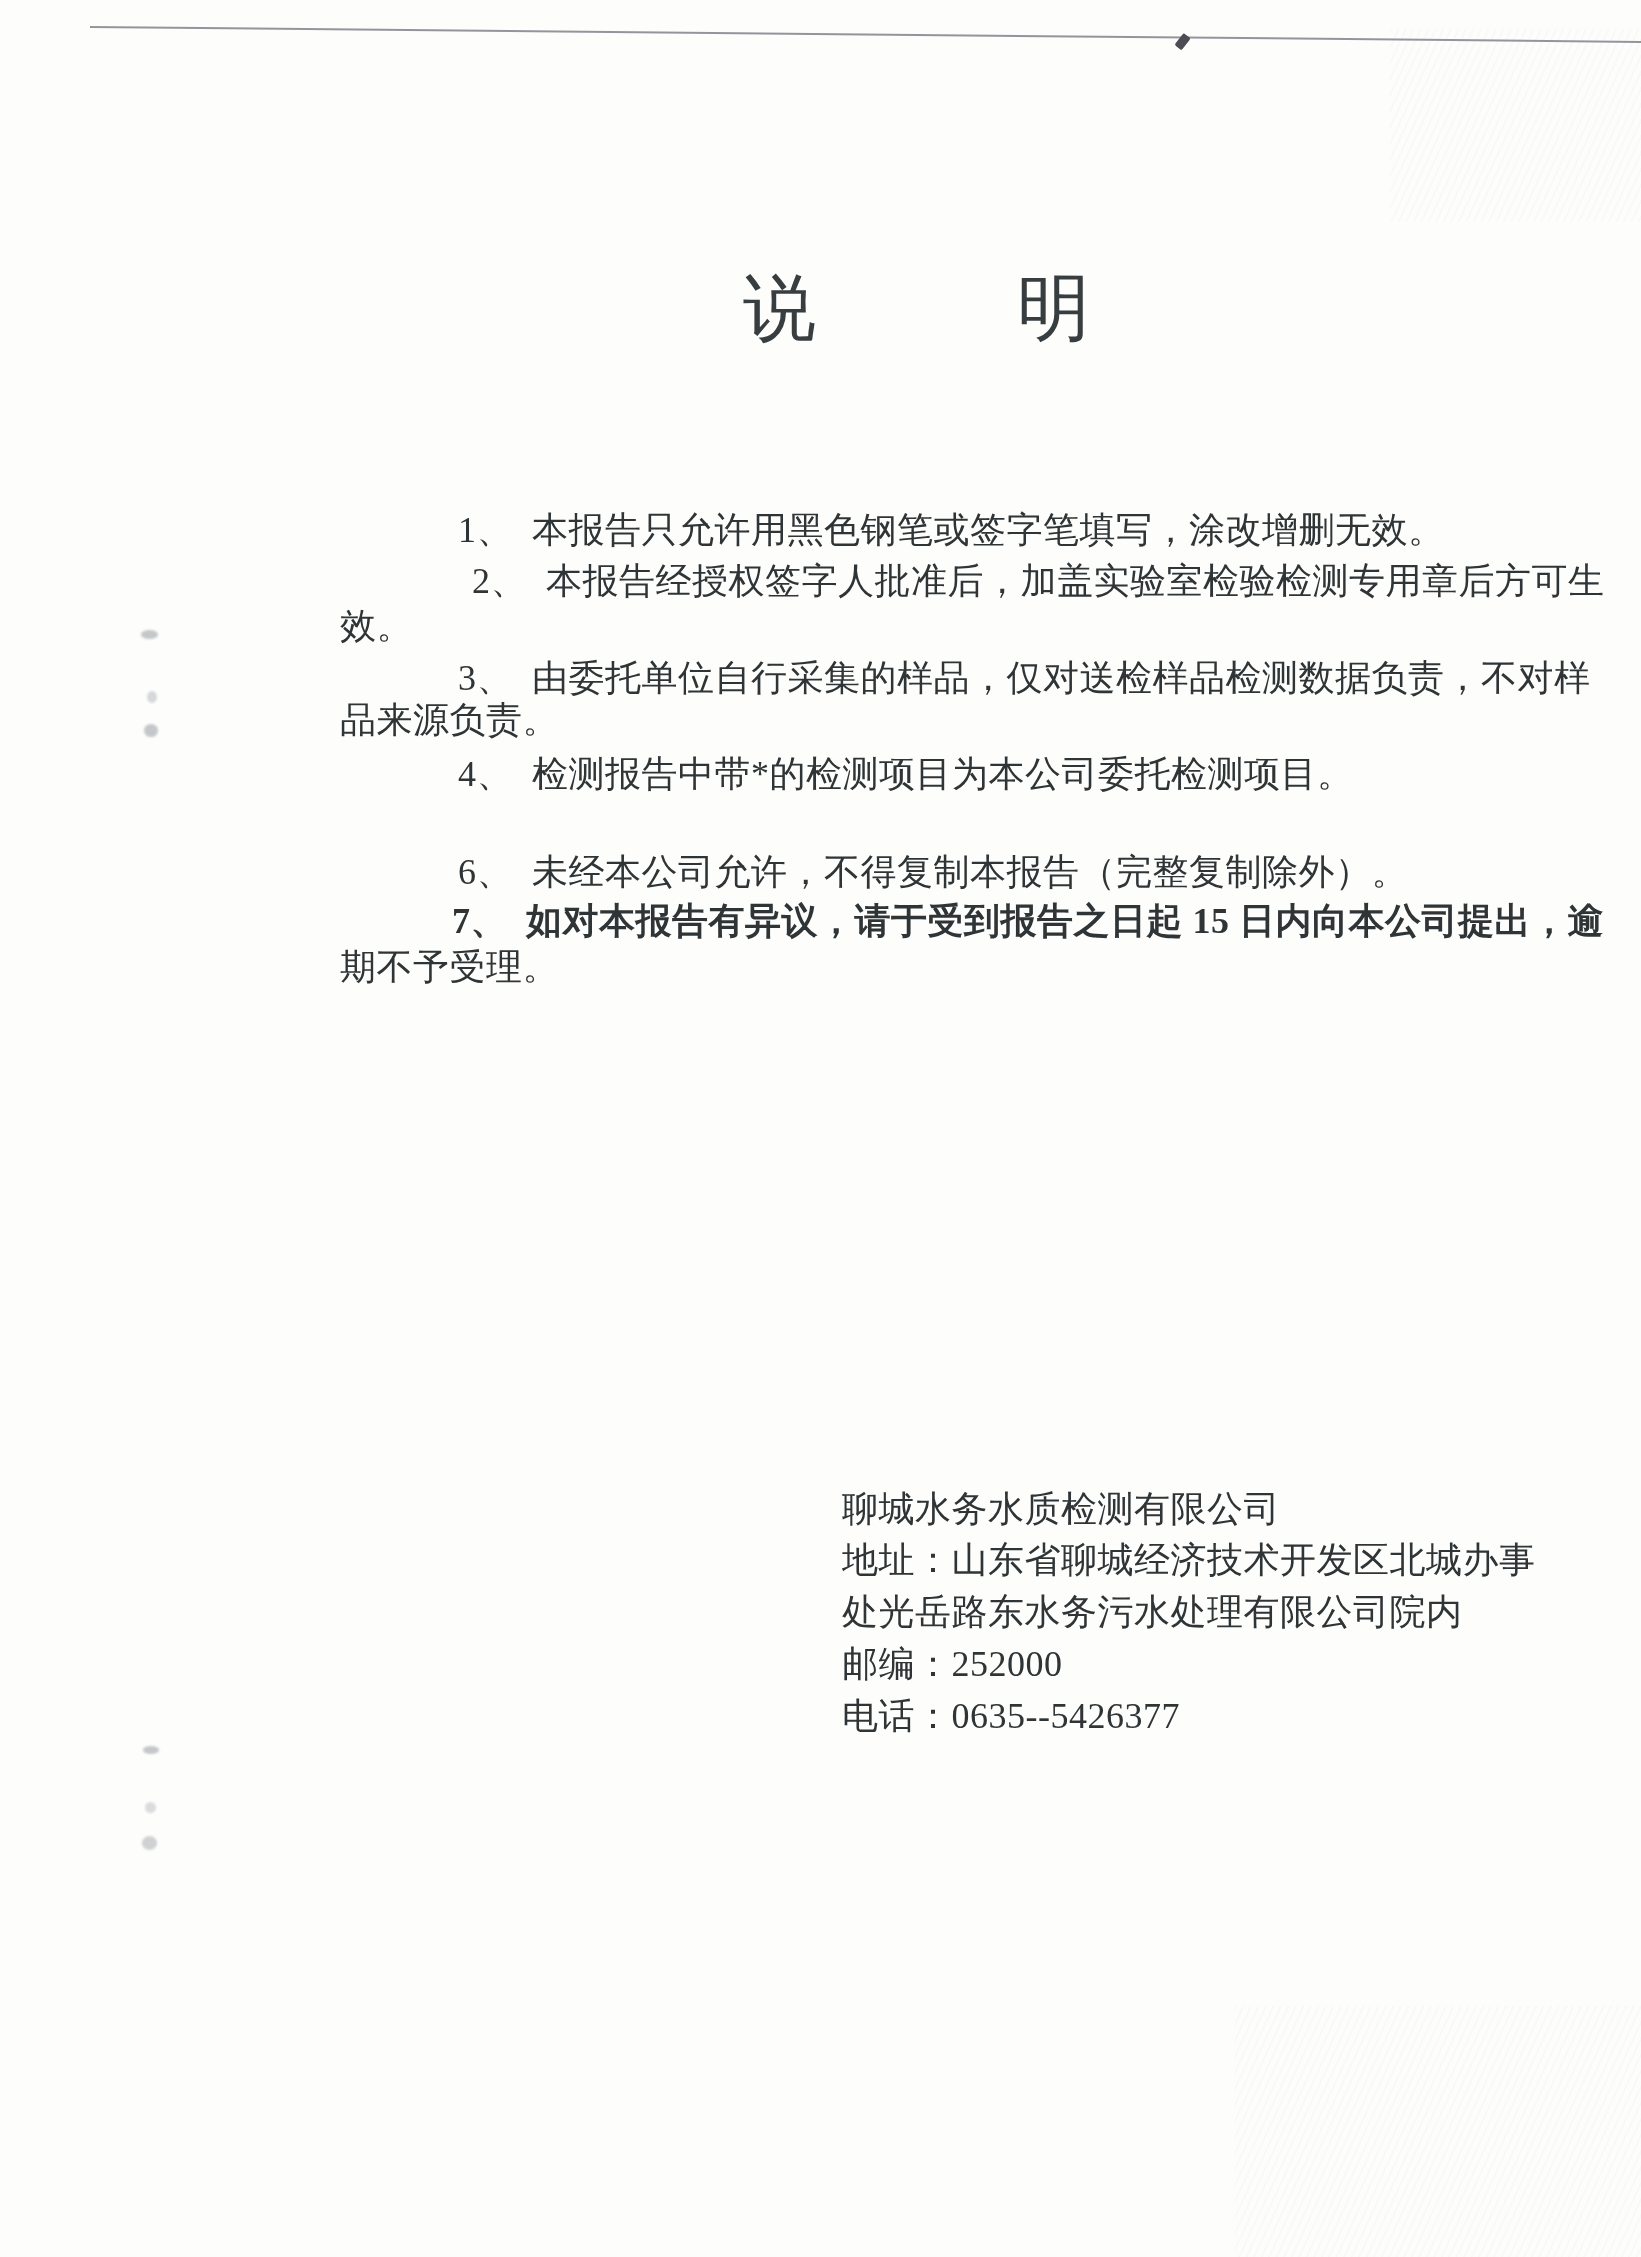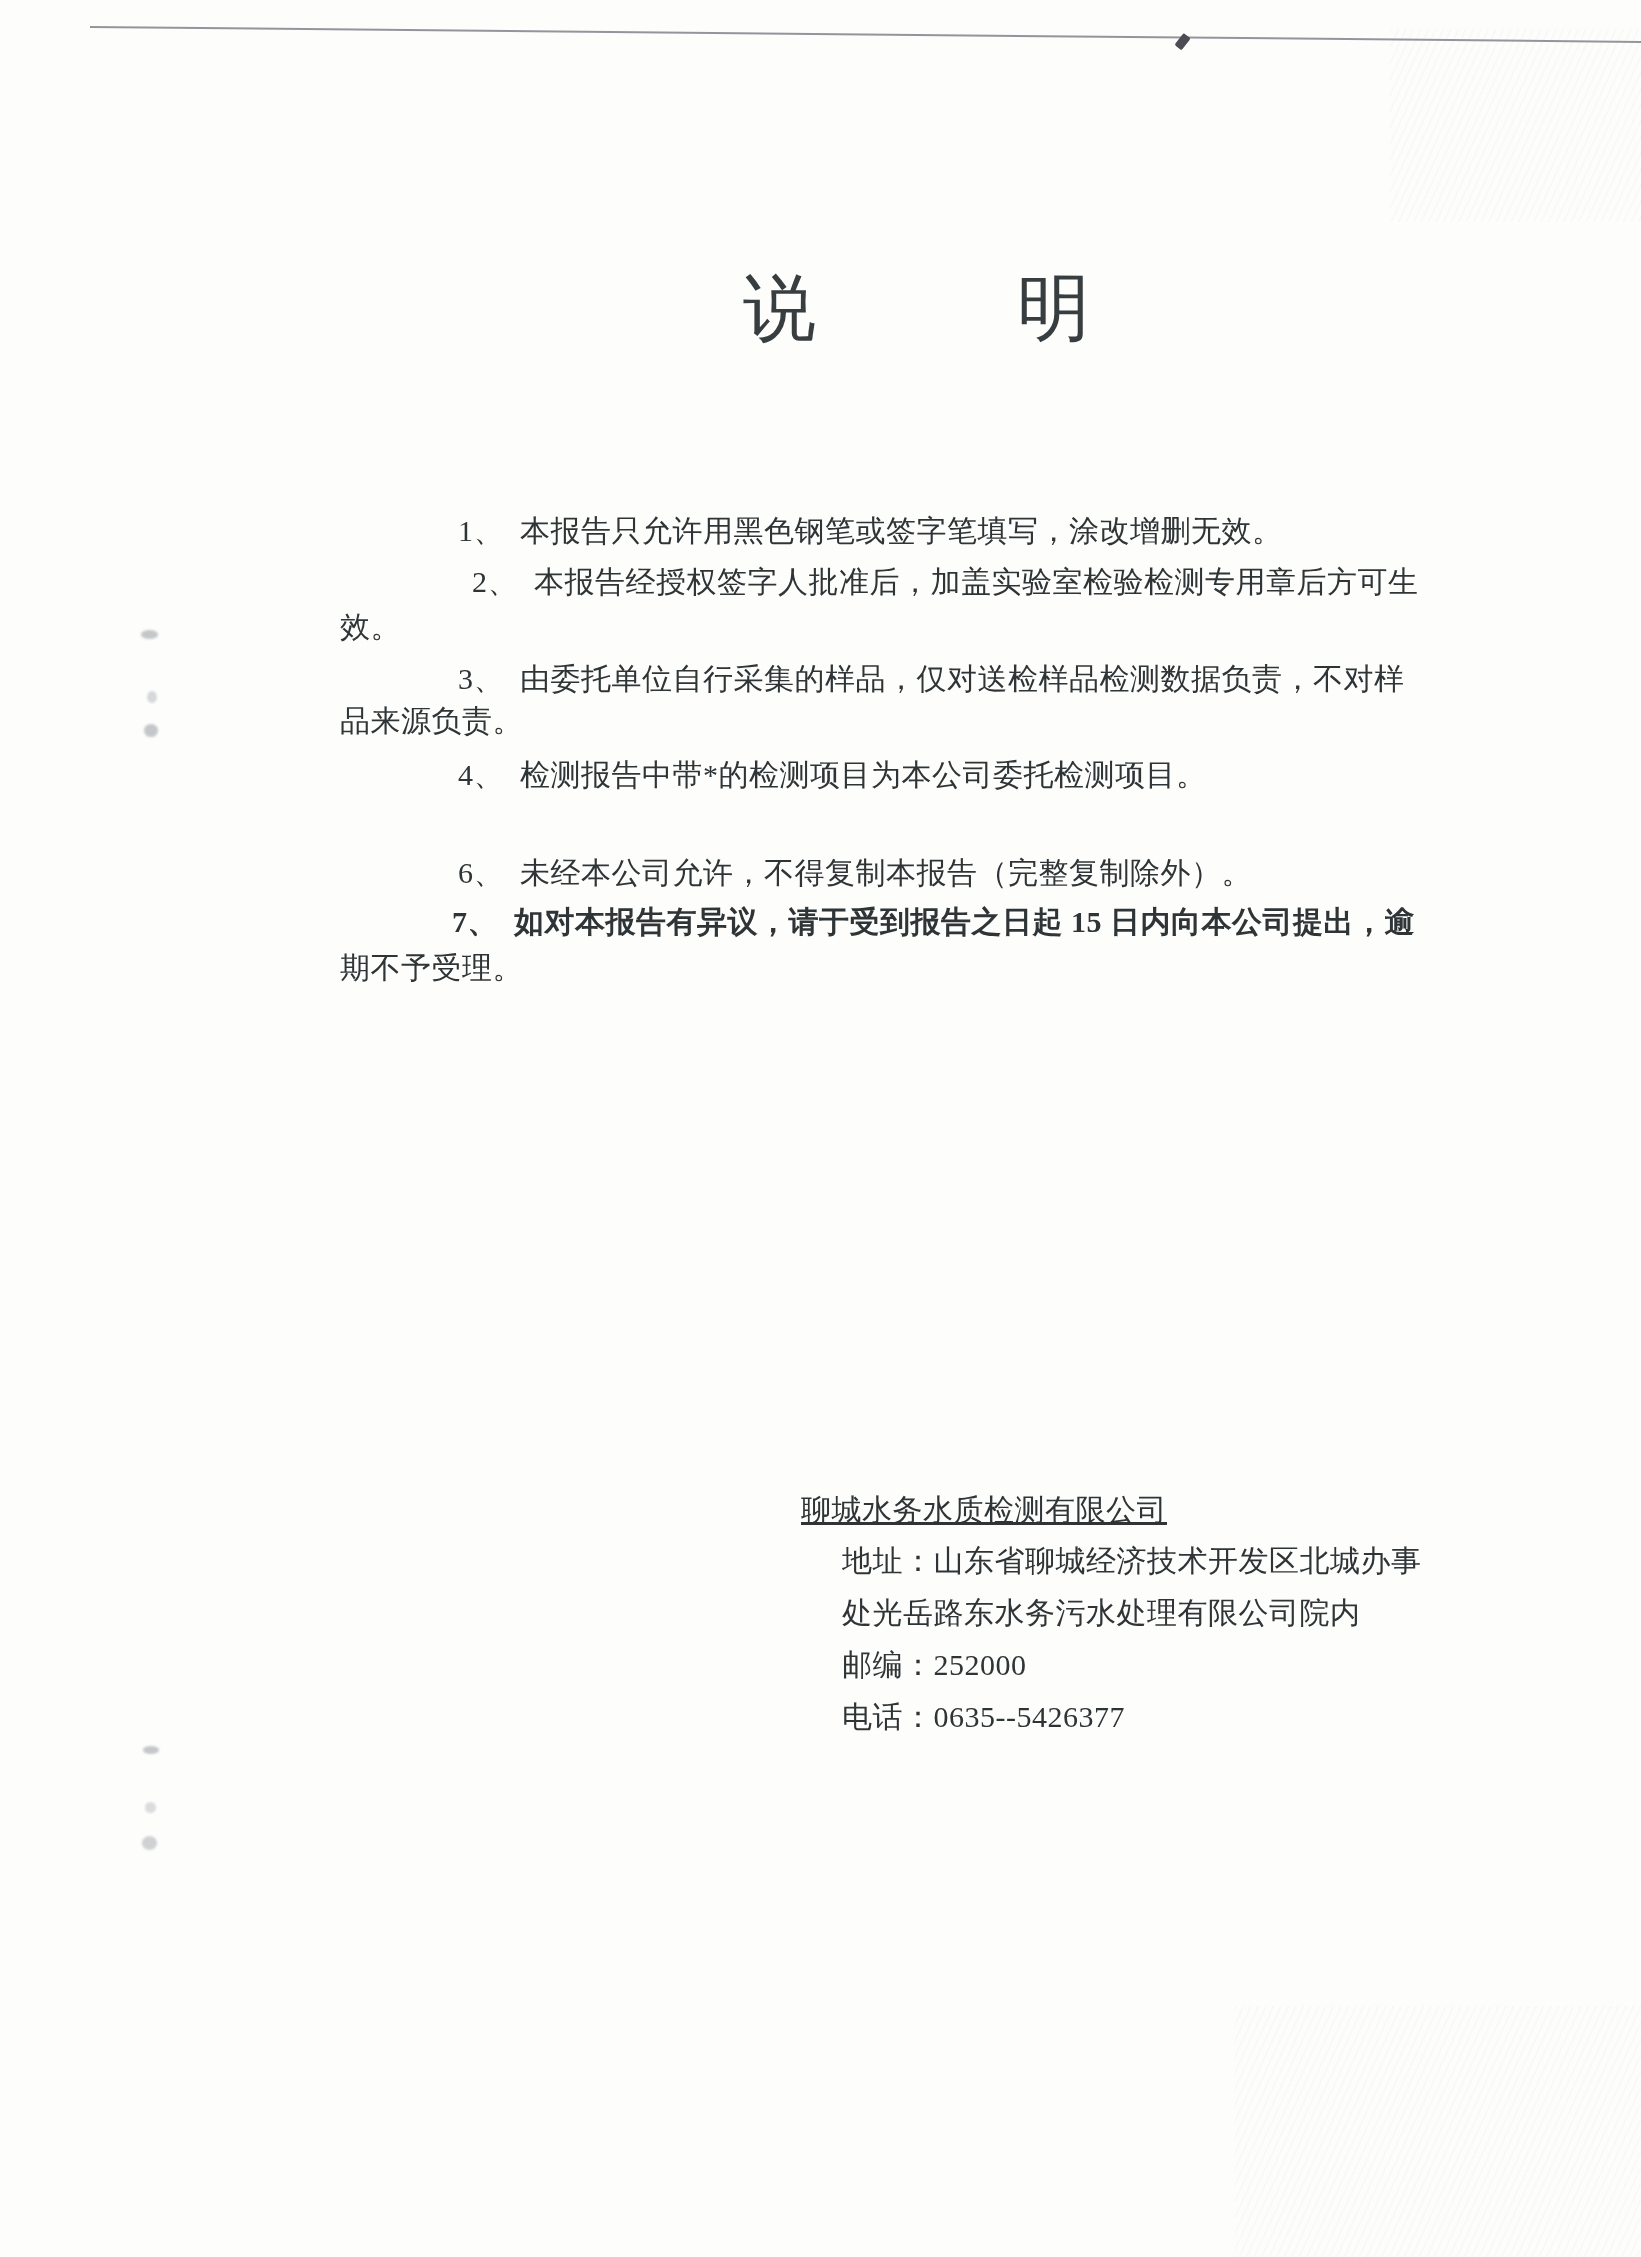--- a/index.html
+++ b/index.html
@@ -76,39 +76,39 @@
     gap: 201px;
     font-size: 73px;
     font-weight: 500;
     line-height: 1;
     color: #383d3f;
     letter-spacing: 0;
   }
 
   .line {
     position: absolute;
-    font-size: 30px;
+    font-size: 36px;
     line-height: 41px;
     white-space: pre;
     letter-spacing: 0.5px;
   }
   
   .l1  { left: 458px; top: 510px; }
   .l2  { left: 472px; top: 561px; }
   .l3  { left: 340px; top: 606px; }
   .l4  { left: 458px; top: 658px; font-family: Liberation Serif, serif; }
   .l5  { left: 340px; top: 700px; }
   .l6  { left: 458px; top: 754px; text-align: right; }
   .l7  { left: 458px; top: 804px; }
   .l8  { left: 458px; top: 852px; }
   .l9  { left: 452px; top: 901px; font-weight: bold; }
   .l10 { left: 340px; top: 947px; }
 
   
-  .c1 { left: 801px; top: 1489px; text-decoration: underline; }
+  .c1 { left: 842px; top: 1489px; }
   .c2 { left: 842px; top: 1540px; }
   .c3 { left: 842px; top: 1592px; }
   .c4 { left: 842px; top: 1644px; }
   .c5 { left: 842px; top: 1696px; }
 </style>
 </head>
 <body>
 
 <div class="page">
 

